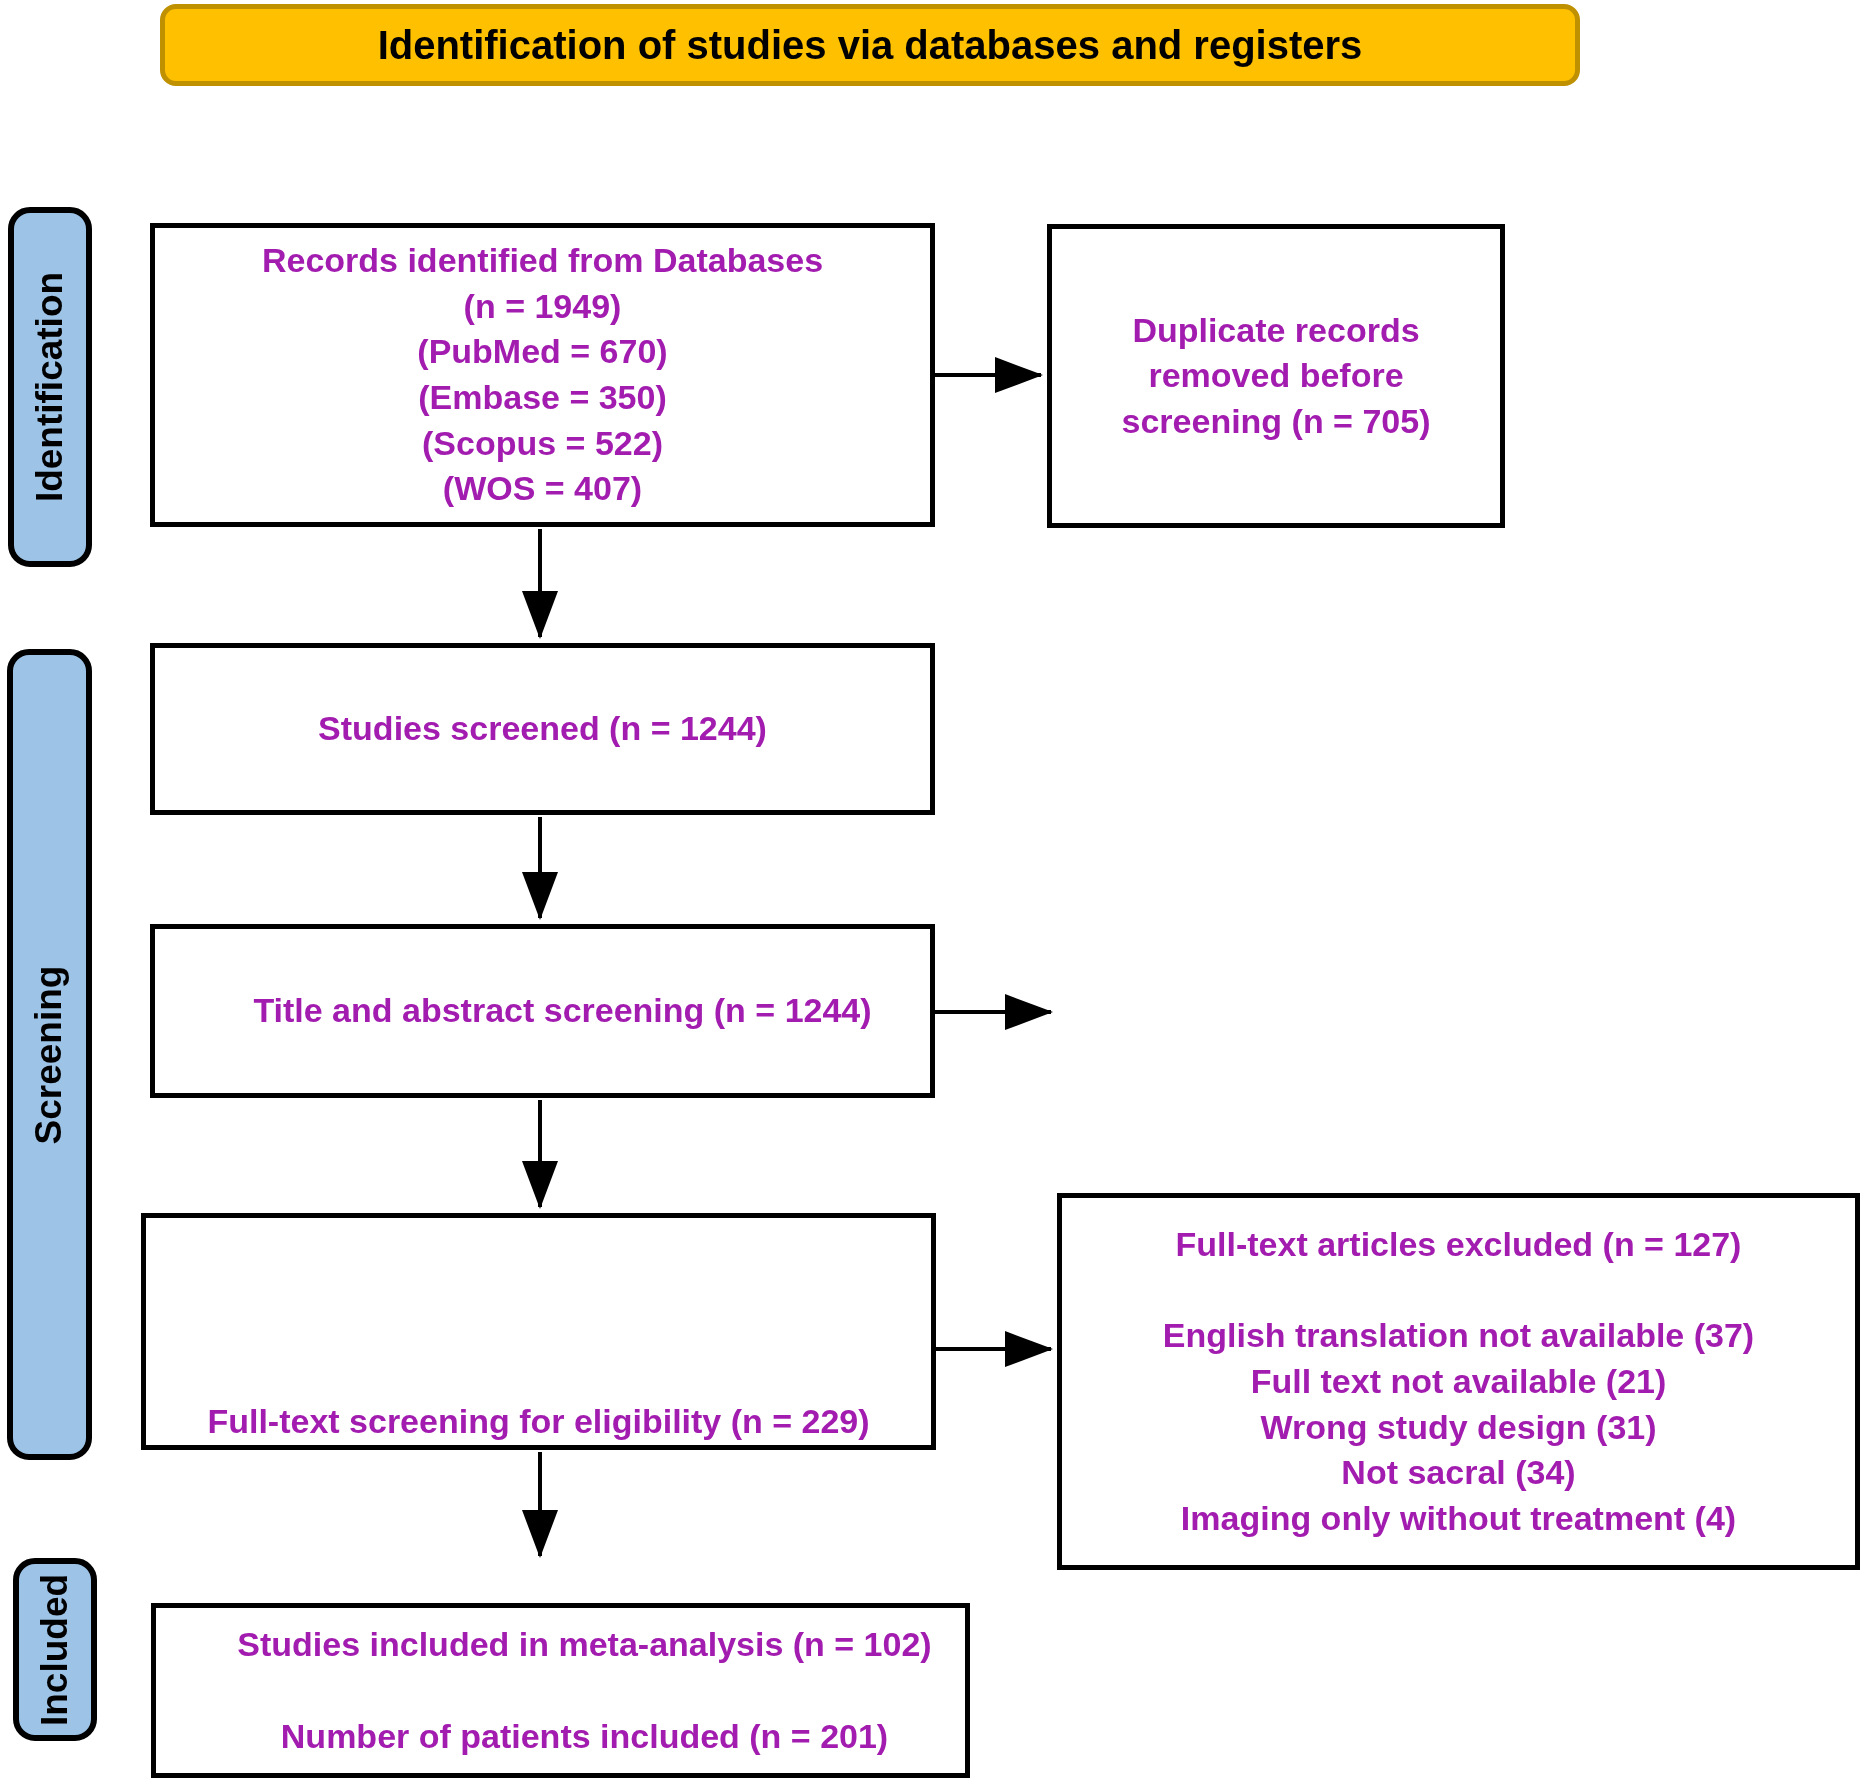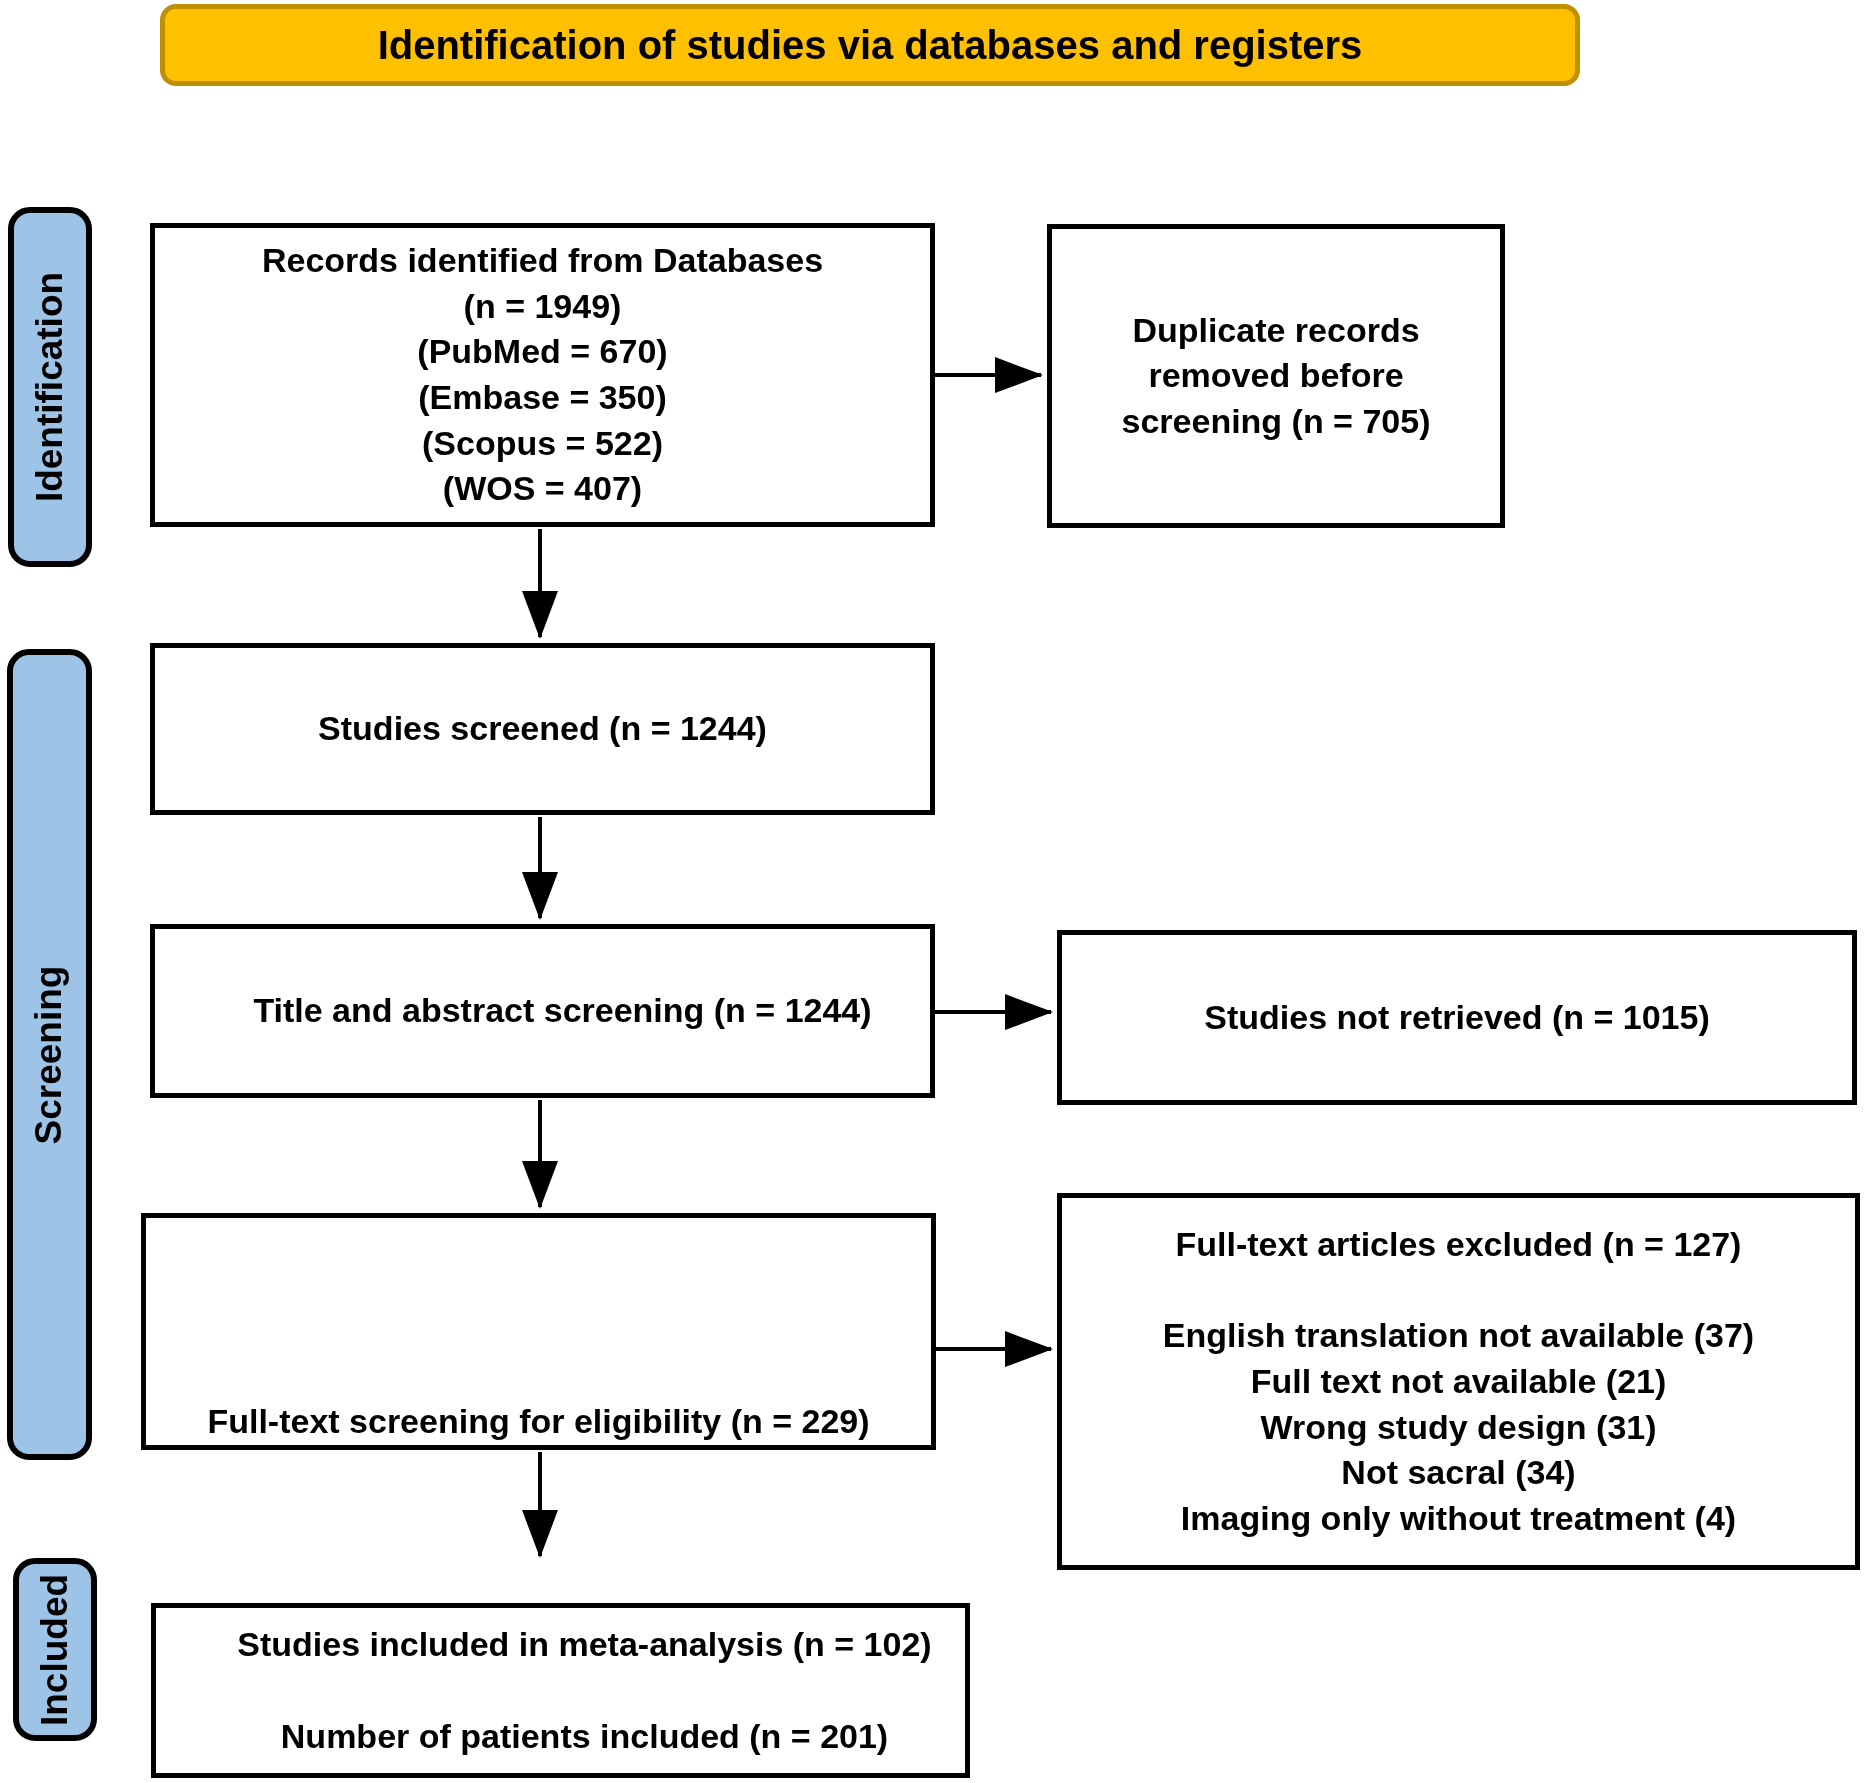--- a/index.html
+++ b/index.html
@@ -44,21 +44,21 @@
   .stage.screening     {left:7px;  top:649px;  width:85px; height:811px;}
   .stage.included      {left:13px; top:1558px; width:84px; height:183px;}
   .box{
     position:absolute;
     background:#ffffff;
     border:5px solid #000;
     box-sizing:border-box;
     display:flex; flex-direction:column;
     align-items:center; justify-content:center;
     text-align:center;
-    font-weight:bold; font-size:34px; line-height:1.34; color:#000000;
+    font-weight:bold; font-size:34px; line-height:1.34; color:#a21caf;
   }
   .box .ln{width:100%;}
   .box .gap{height:46px;}
   .box.records       {left:150px;  top:223px;  width:785px; height:304px;}
   .box.duplicates    {left:1047px; top:224px;  width:458px; height:304px;}
   .box.screened      {left:150px;  top:643px;  width:785px; height:172px;}
   .box.title-abstract{left:150px;  top:924px;  width:785px; height:174px;padding-left:40px;}
   .box.not-retrieved {left:1057px; top:930px;  width:800px; height:175px;}
   .box.fulltext      {left:141px;  top:1213px; width:795px; height:237px;justify-content:flex-end;}
   .box.excluded      {left:1057px; top:1193px; width:803px; height:377px;}
@@ -105,23 +105,20 @@
   </div>
 
   <div class="box screened">
     <div class="ln">Studies screened (n = 1244)</div>
   </div>
 
   <div class="box title-abstract">
     <div class="ln">Title and abstract screening (n = 1244)</div>
   </div>
 
-  <div class="box not-retrieved">
-    <div class="ln">Studies not retrieved (n = 1015)</div>
-  </div>
 
   <div class="box fulltext">
     <div class="ln">Full-text screening for eligibility (n = 229)</div>
   </div>
 
   <div class="box excluded">
     <div class="ln">Full-text articles excluded (n = 127)</div>
     <div class="gap"></div>
     <div class="ln">English translation not available (37)</div>
     <div class="ln">Full text not available (21)</div>

